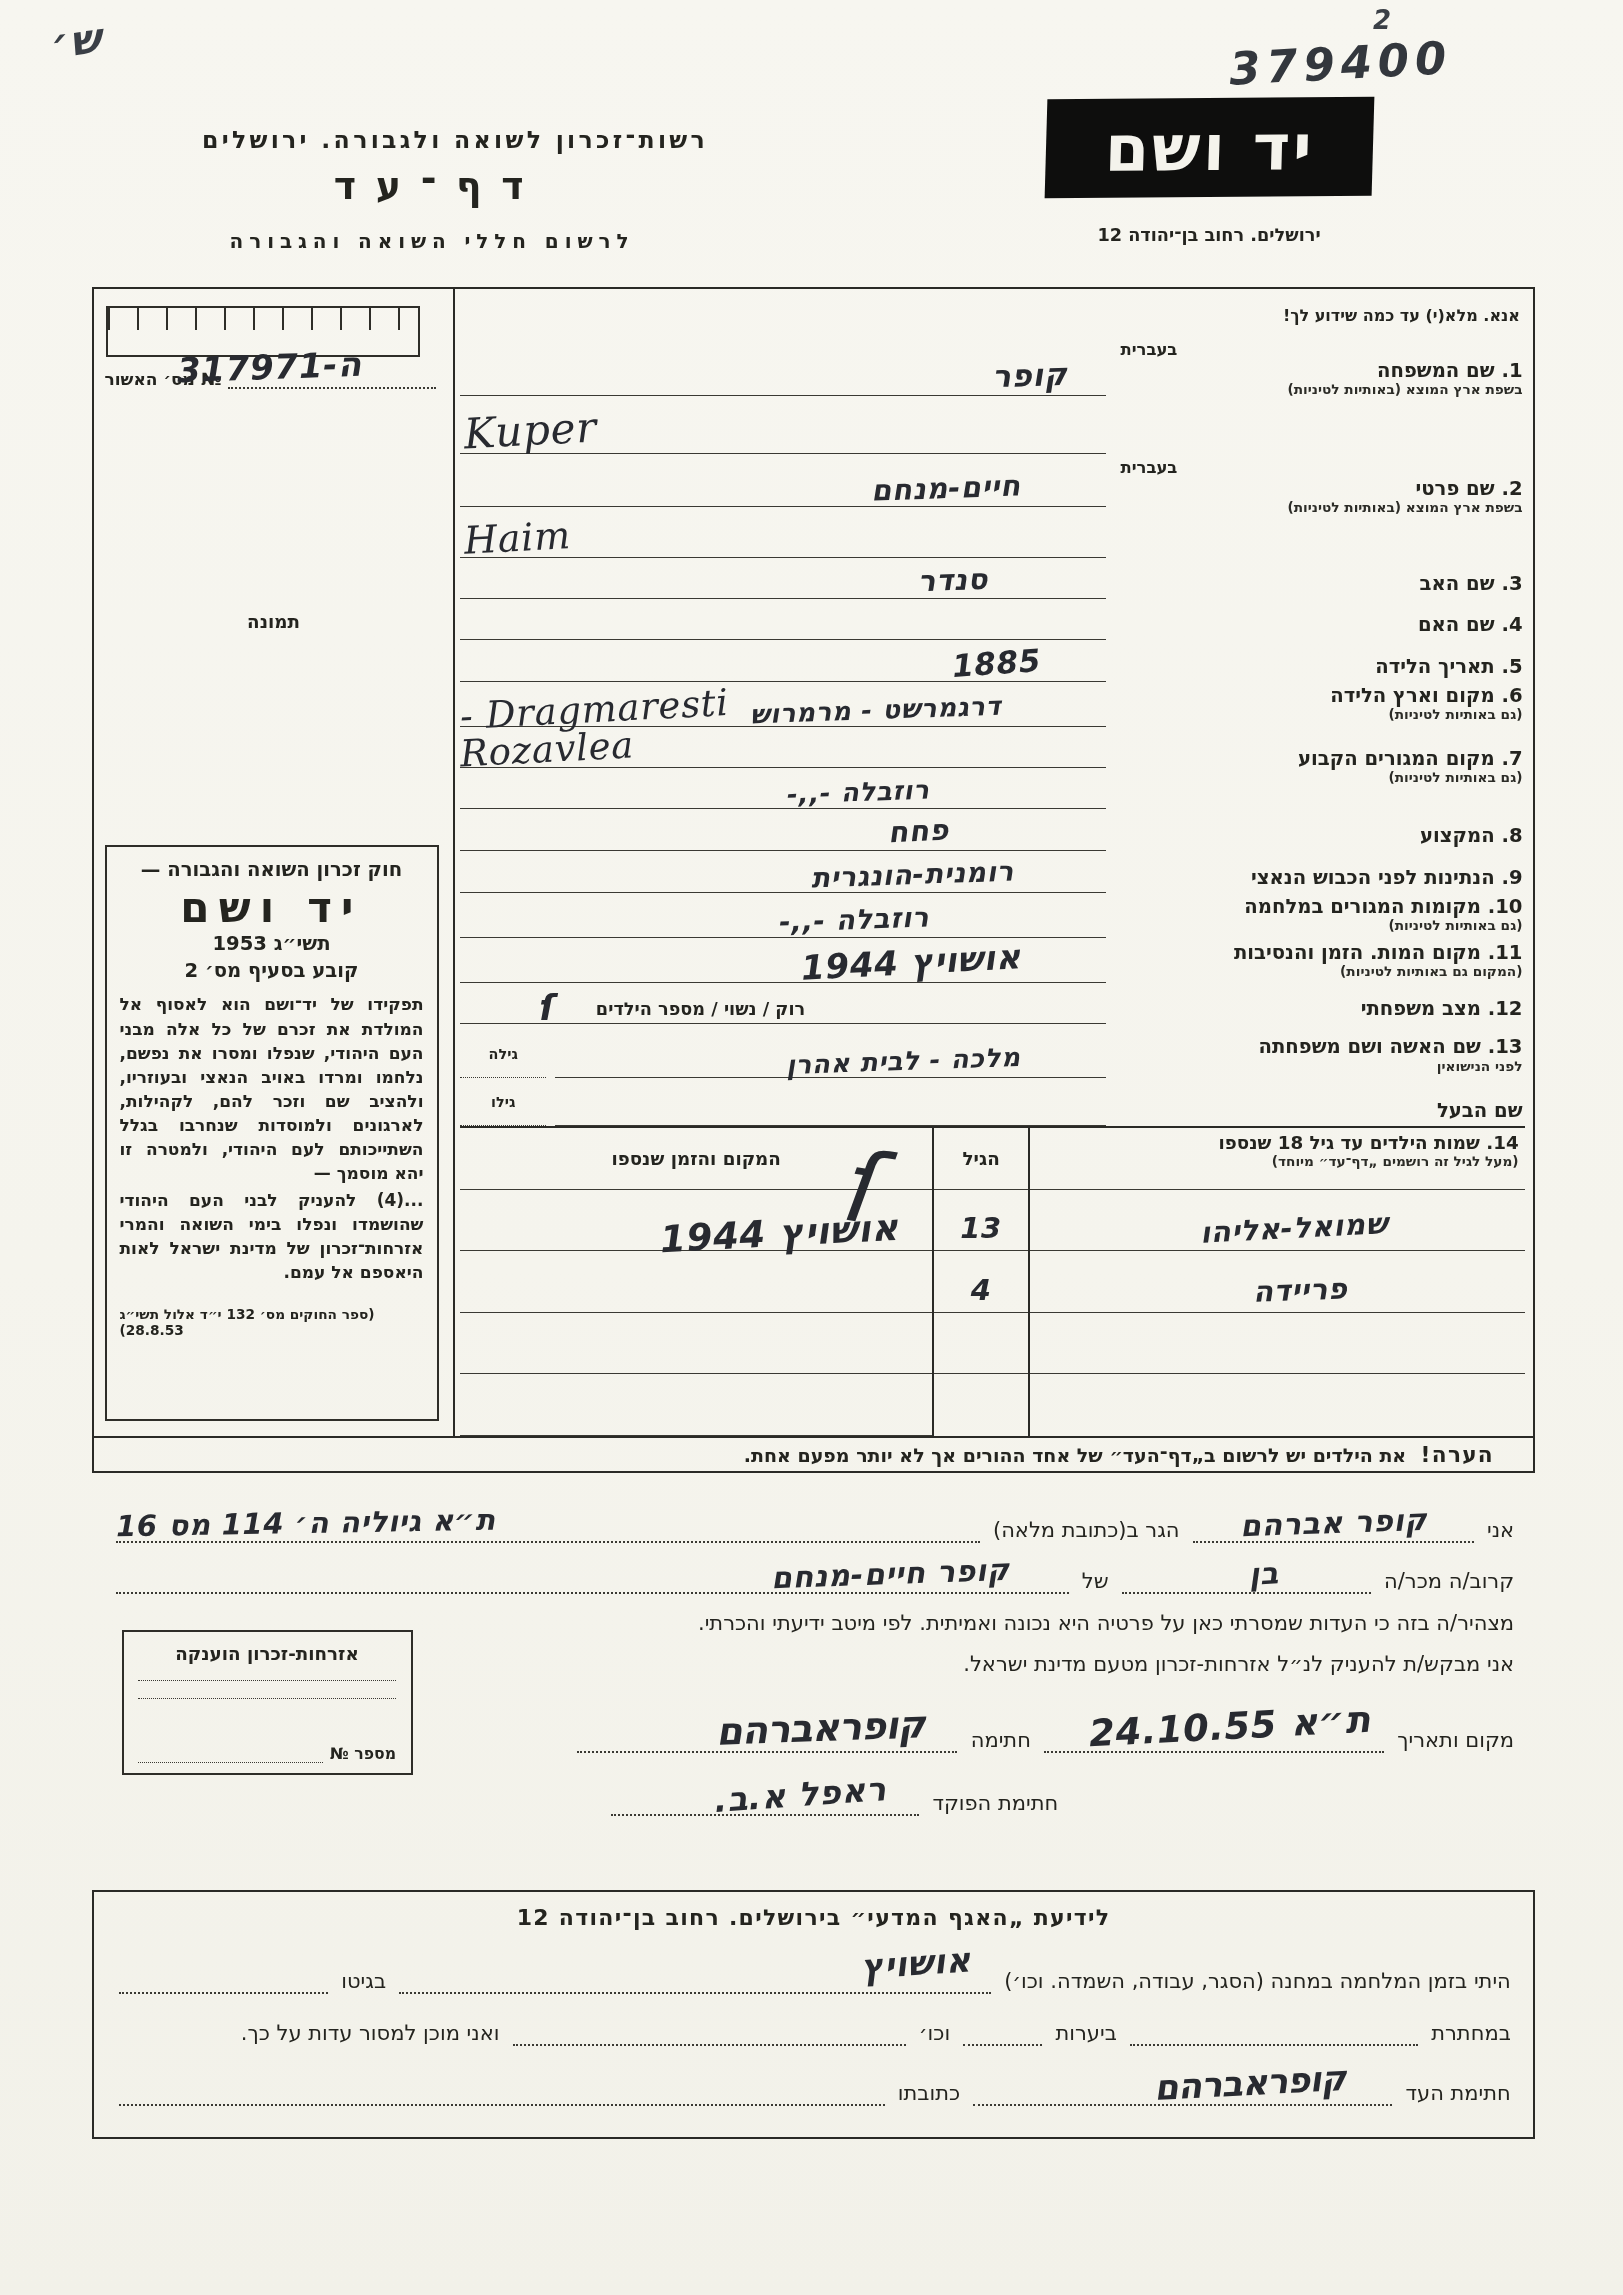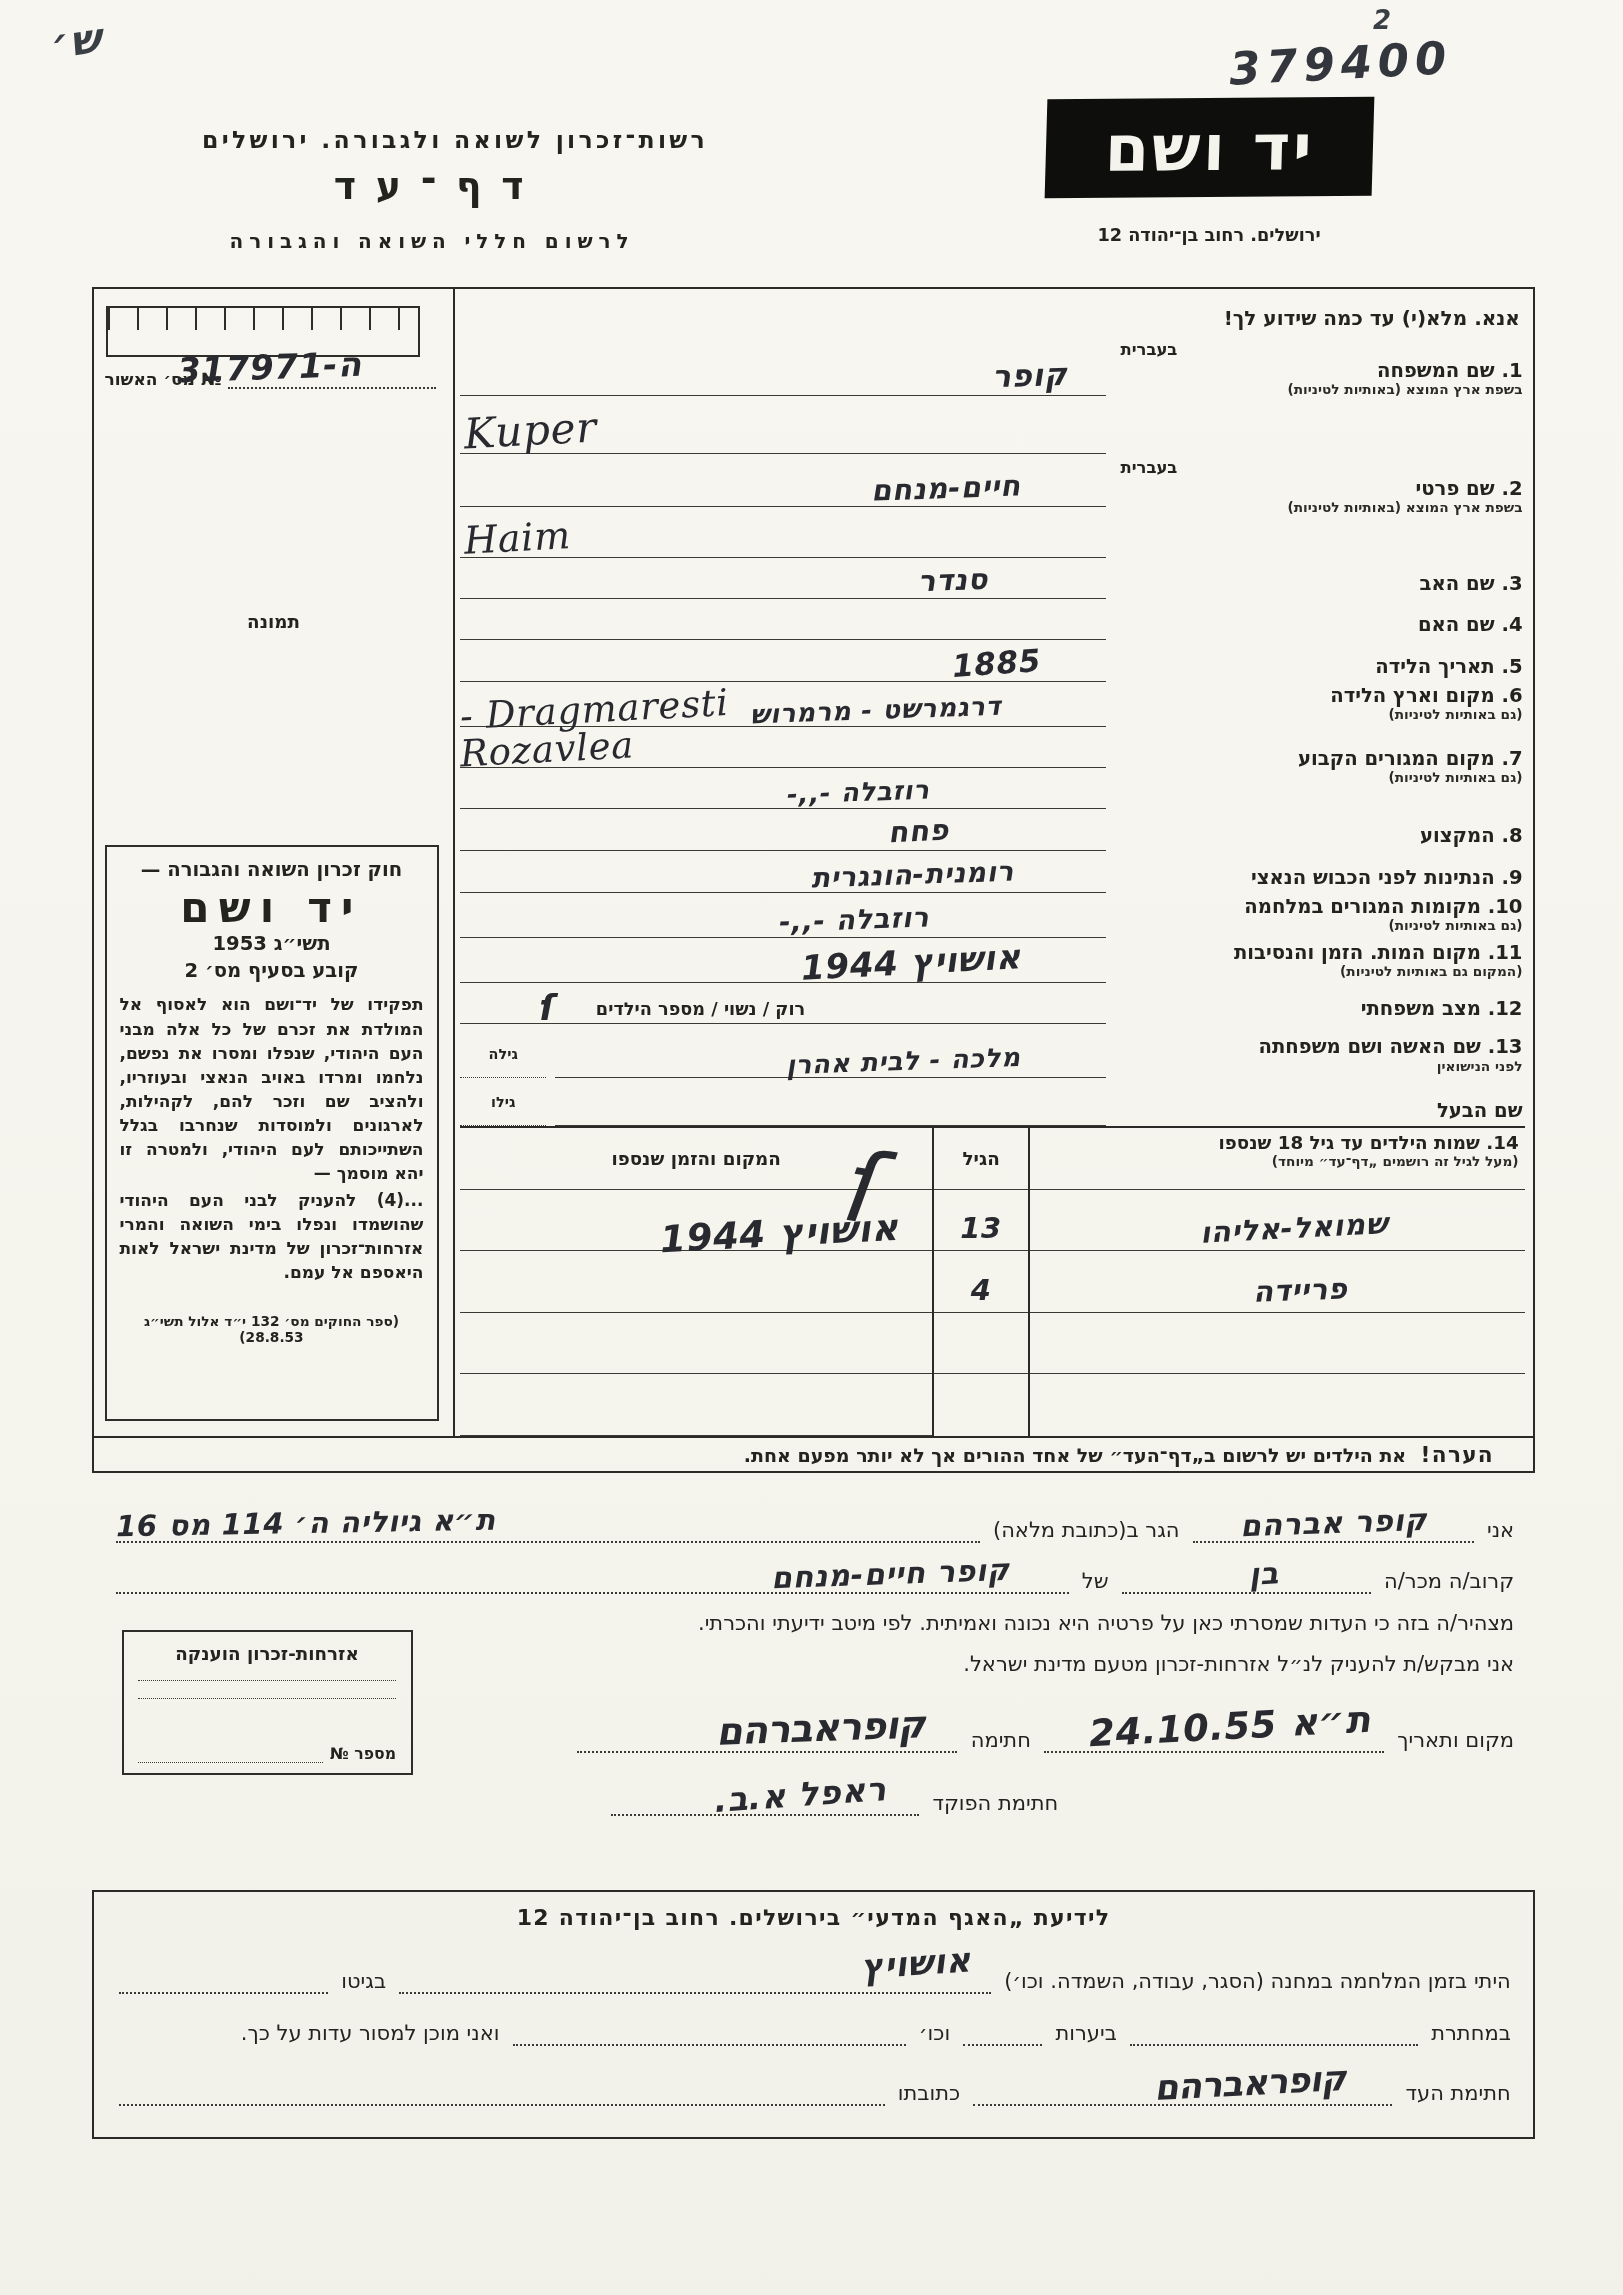--- a/index.html
+++ b/index.html
@@ -40,24 +40,24 @@
   .approval-value{left:72px;top:-22px;font-size:34px;transform:rotate(-2deg);}
   .photo-label{position:absolute;top:322px;left:0;right:0;text-align:center;font-size:18.3px;font-weight:bold;}
   .law-box{position:absolute;left:10.5px;top:556px;width:334px;height:576px;border:2px solid #2e2d28;
            padding:10.5px 13px;text-align:center;}
   .law-title{font-size:19.6px;font-weight:bold;}
   .law-name{font-size:42px;font-weight:bold;letter-spacing:9.2px;margin-top:2.6px;}
   .law-year{font-size:19.6px;font-weight:bold;}
   .law-clause{font-size:19.6px;font-weight:bold;margin:3.9px 0 10.5px;}
   .law-body{font-size:17px;font-weight:600;text-align:justify;line-height:1.42;}
   .law4{margin-top:2.6px;}
-  .law-footnote{font-size:13.7px;font-weight:bold;text-align:center;margin-top:28px;}
+  .law-footnote{font-size:13.7px;font-weight:bold;text-align:left;margin-top:21px;}
   
   .fields{position:absolute;left:361px;right:0;top:0;bottom:35px;display:flex;flex-direction:column;padding:0 7.9px 0 5.2px;}
-  .instruction{height:47px;padding:17px 5.2px 0 0;font-size:20px;font-weight:bold;text-align:right;}
+  .instruction{height:47px;padding:17px 5.2px 0 0;font-size:16px;font-weight:bold;text-align:right;}
   .frow{display:flex;width:100%;}
   .flabel{width:419px;padding:1.3px 2.6px 3.9px 7.9px;display:flex;flex-direction:column;justify-content:flex-end;text-align:right;}
   .flabel.top{justify-content:flex-start;padding-top:3.9px;}
   .flabel.mid{justify-content:center;}
   .flines{flex:1;display:flex;flex-direction:column;justify-content:flex-end;}
   .fsplit{flex:1;display:flex;align-items:flex-end;gap:9.2px;}
   .age-seg{width:86px;display:flex;flex-direction:column;justify-content:flex-end;height:100%;}
   .age-lbl{font-size:14.4px;font-weight:bold;text-align:center;}
   .age-line{border-bottom:1.3px dotted #3a3933;height:15.7px;}
   .opts{position:absolute;right:301px;bottom:3.9px;font-size:17.7px;font-weight:bold;white-space:nowrap;}

